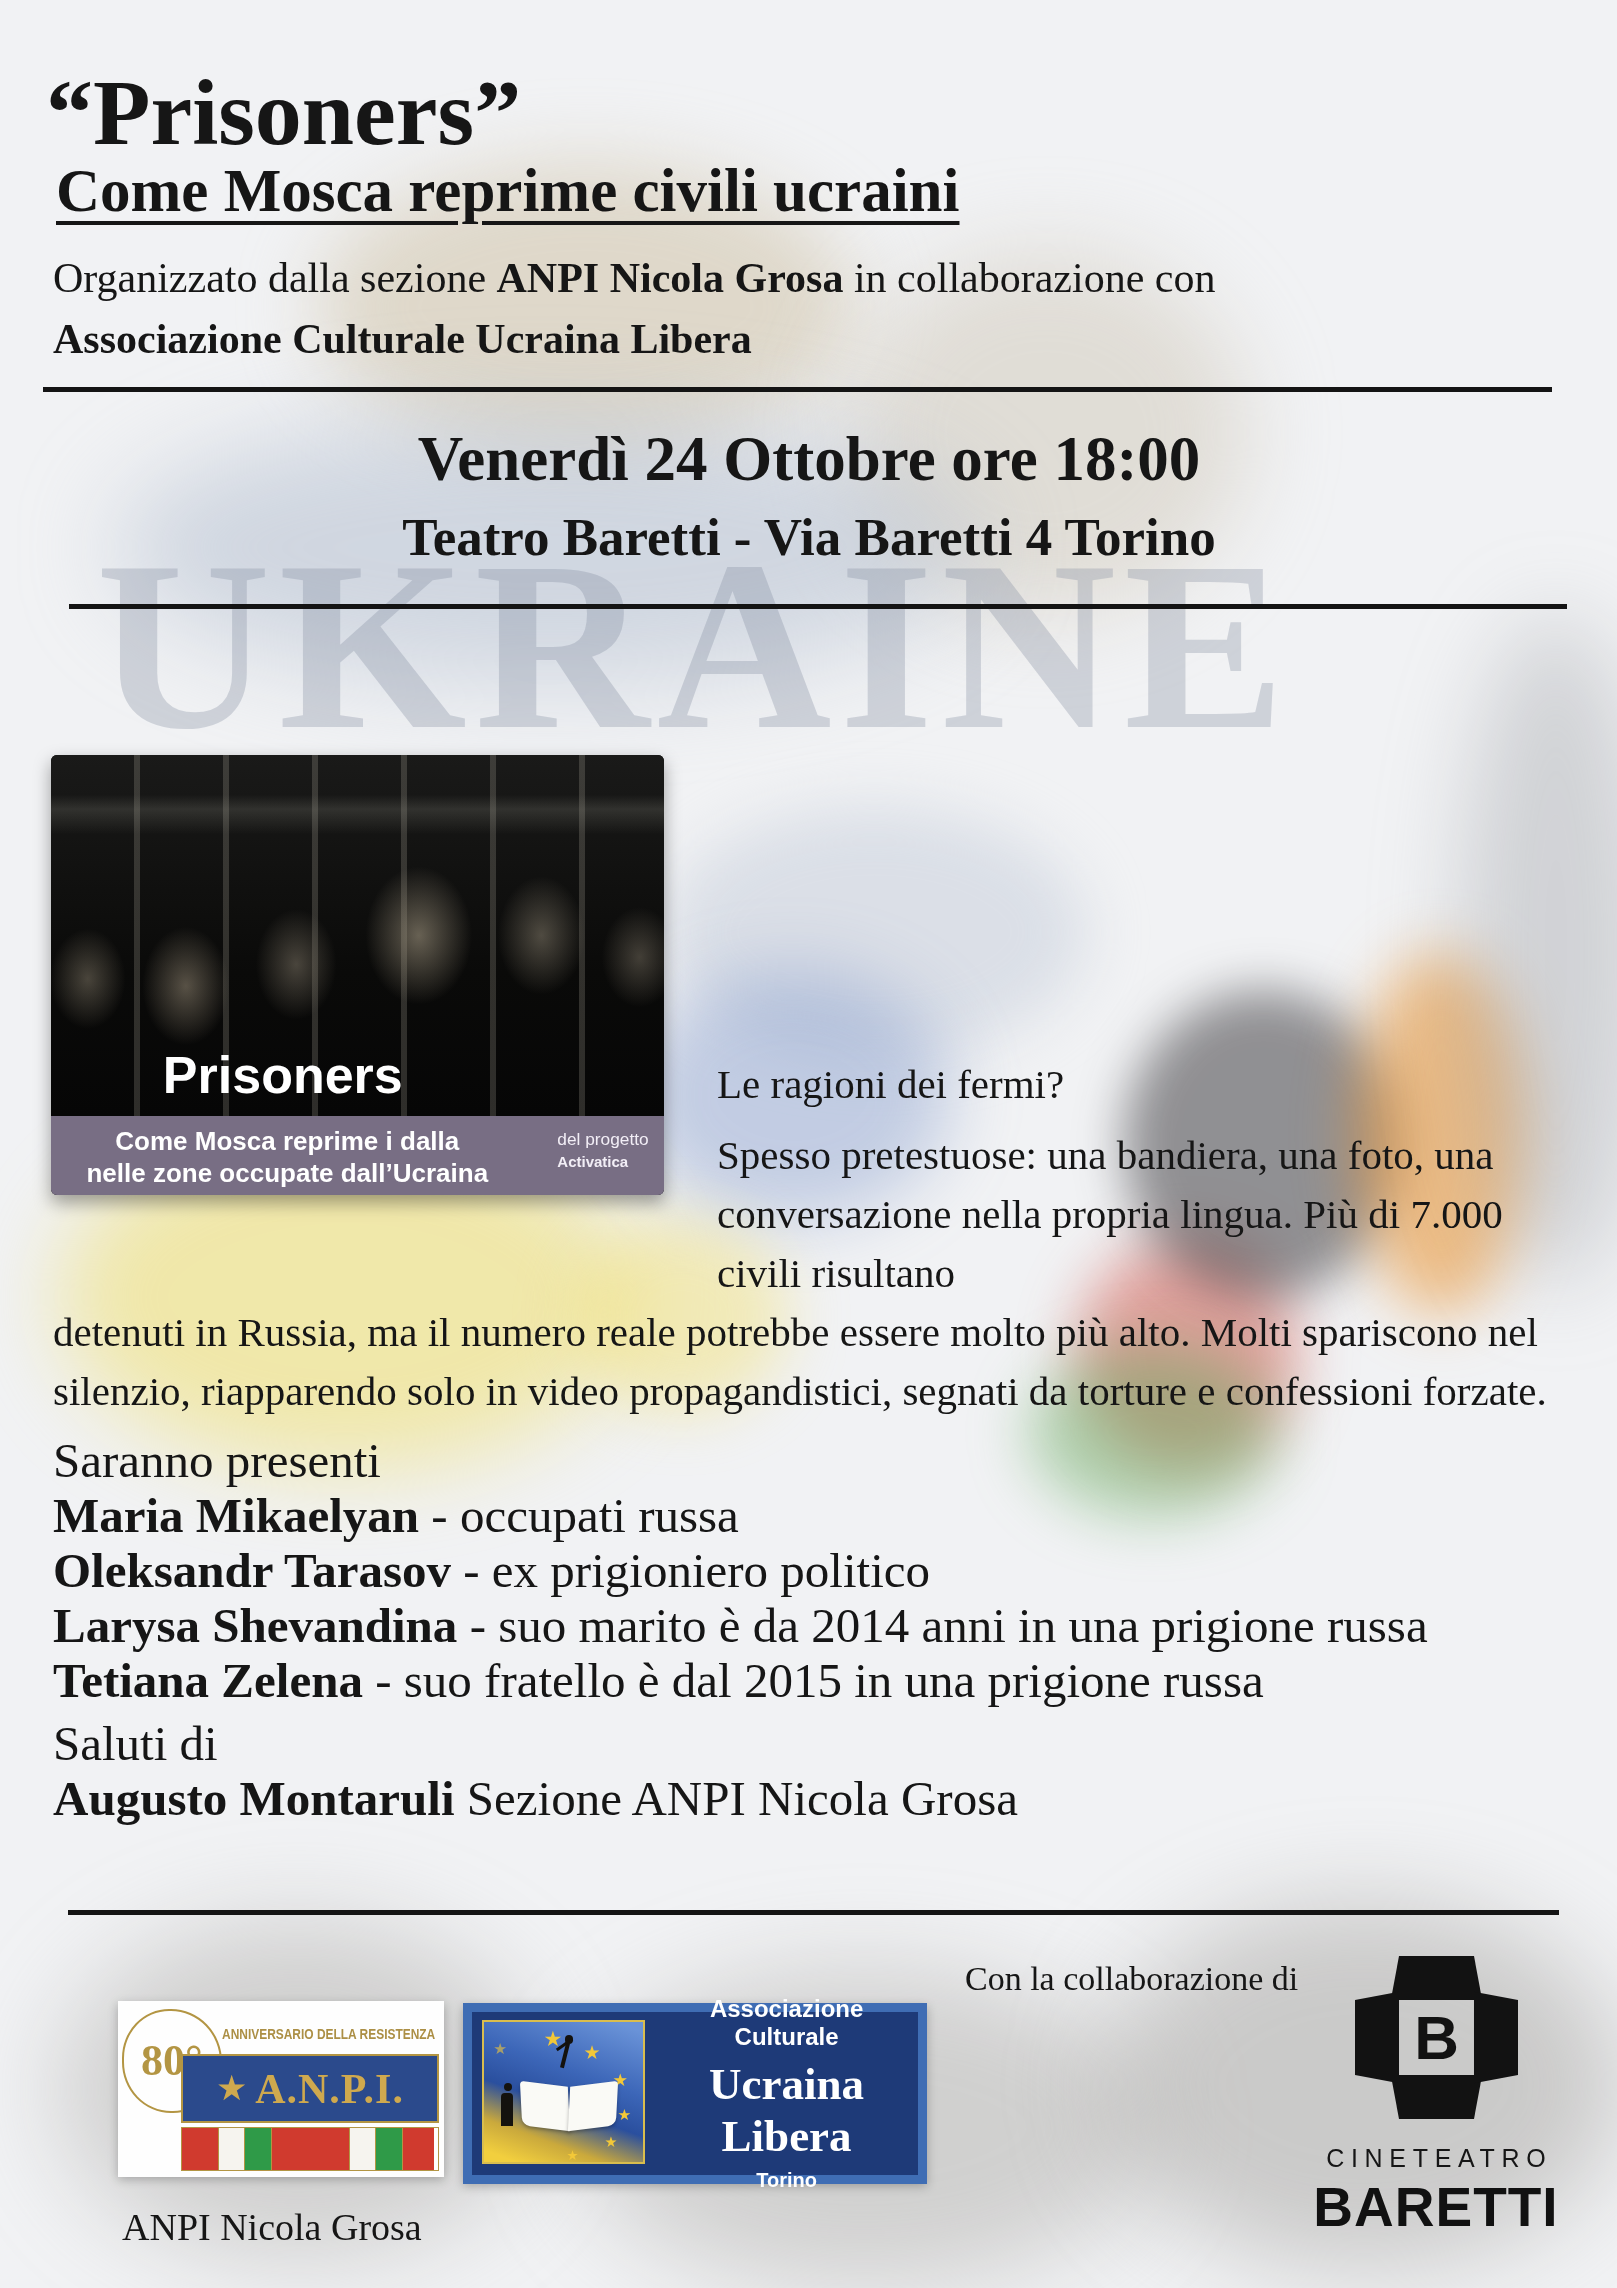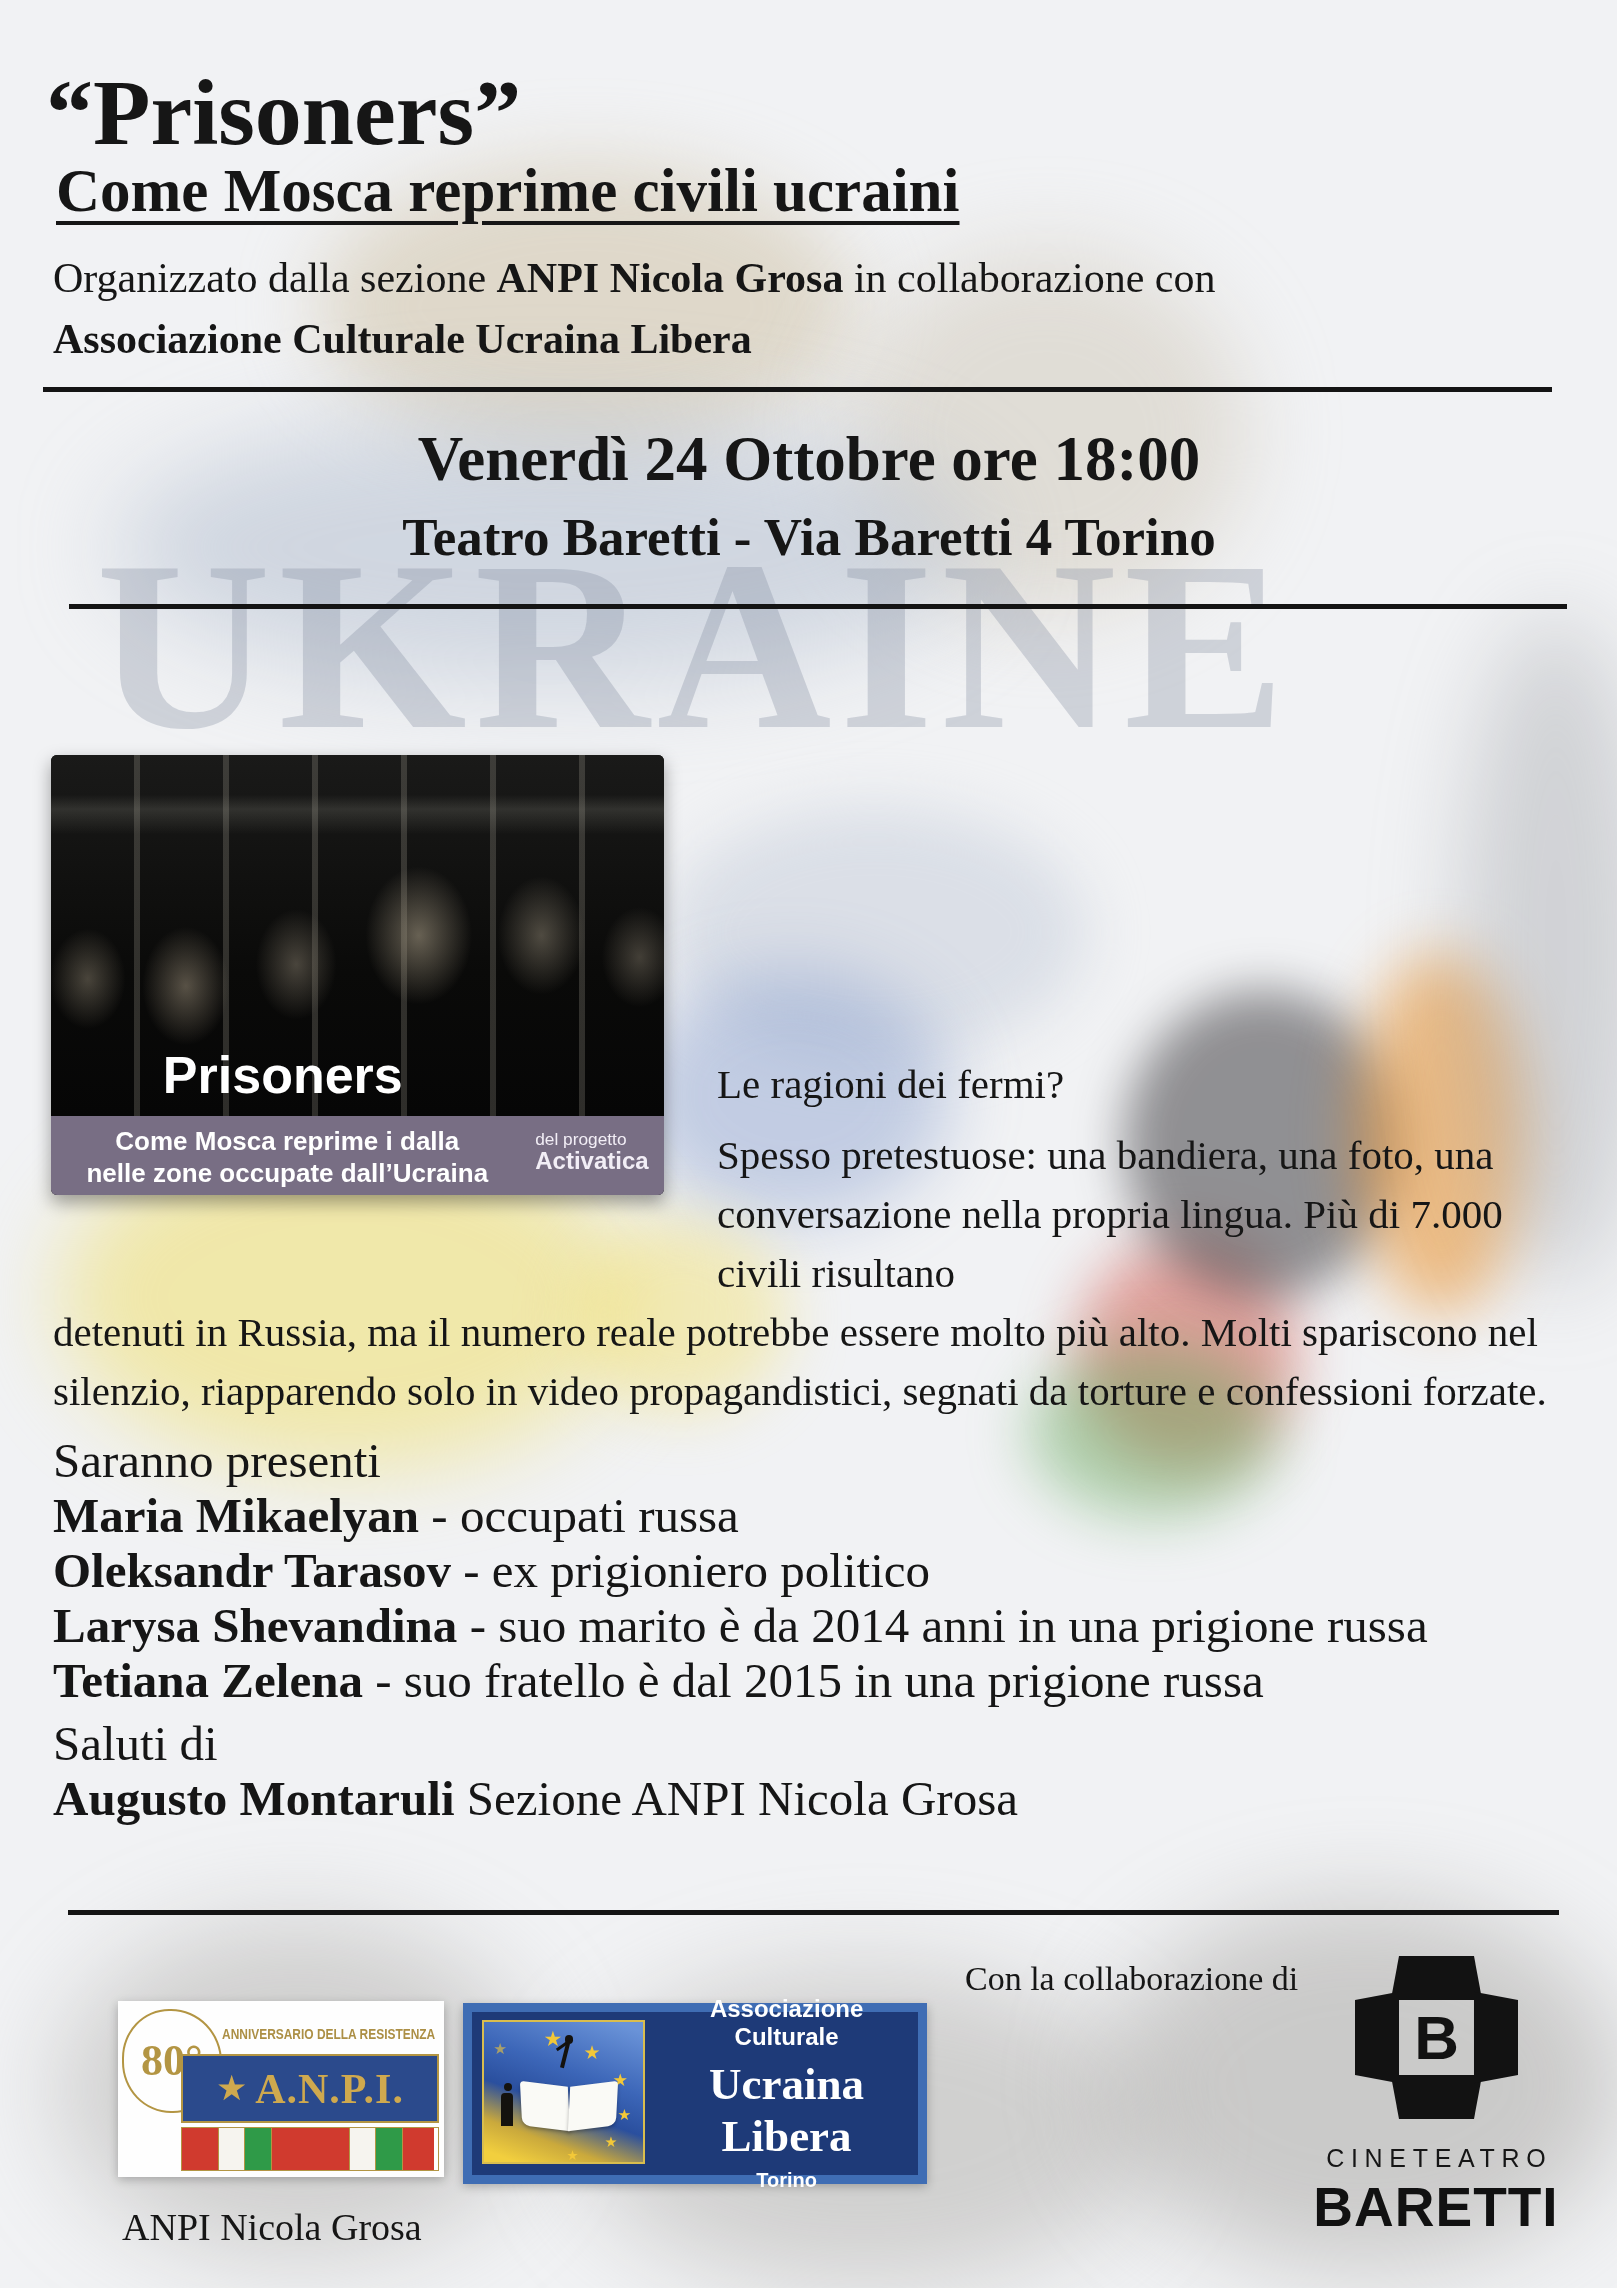--- a/index.html
+++ b/index.html
@@ -39,21 +39,21 @@
       linear-gradient(180deg, rgba(150,150,140,0) 11%, rgba(160,160,148,.20) 15%, rgba(150,150,140,0) 22%),
       repeating-linear-gradient(90deg, transparent 0 83px, rgba(190,185,170,.22) 83px 89px),
       linear-gradient(180deg,#1a1a19,#0a0a09 60%,#060606);}
   .poster-title{position:absolute;left:5.8px;bottom:90px;width:452px;text-align:center;color:#fff;
                 font:bold 52px "Liberation Sans","DejaVu Sans",sans-serif;}
   .poster-bar{position:absolute;left:0;right:0;bottom:0;height:79px;background:rgba(124,114,136,.97);}
   .poster-captions{position:absolute;left:5.8px;top:8.6px;width:461px;text-align:center;color:#fff;
                    font:bold 26px/32px "Liberation Sans","DejaVu Sans",sans-serif;}
   .poster-project{position:absolute;right:15.4px;top:11.5px;text-align:left;color:#f2eef6;
                   font:17.3px/22px "Liberation Sans","DejaVu Sans",sans-serif;}
-  .poster-project b{font-size:24px;}
+  .poster-project b{font-size:15px;}
   
   .bodytext{font-size:41px;line-height:59px;}
   .para1{left:717px;top:759px;width:845px;}
   .question{left:717px;top:1055px;width:845px;}
   .para2col{left:717px;top:1126px;width:845px;}
   .para2full{left:53px;top:1303px;width:1523px;}
   .people{font-size:49px;line-height:55px;width:1537px;}
   .guests{left:53px;top:1433px;}
   .greetings{left:53px;top:1716px;}
   

